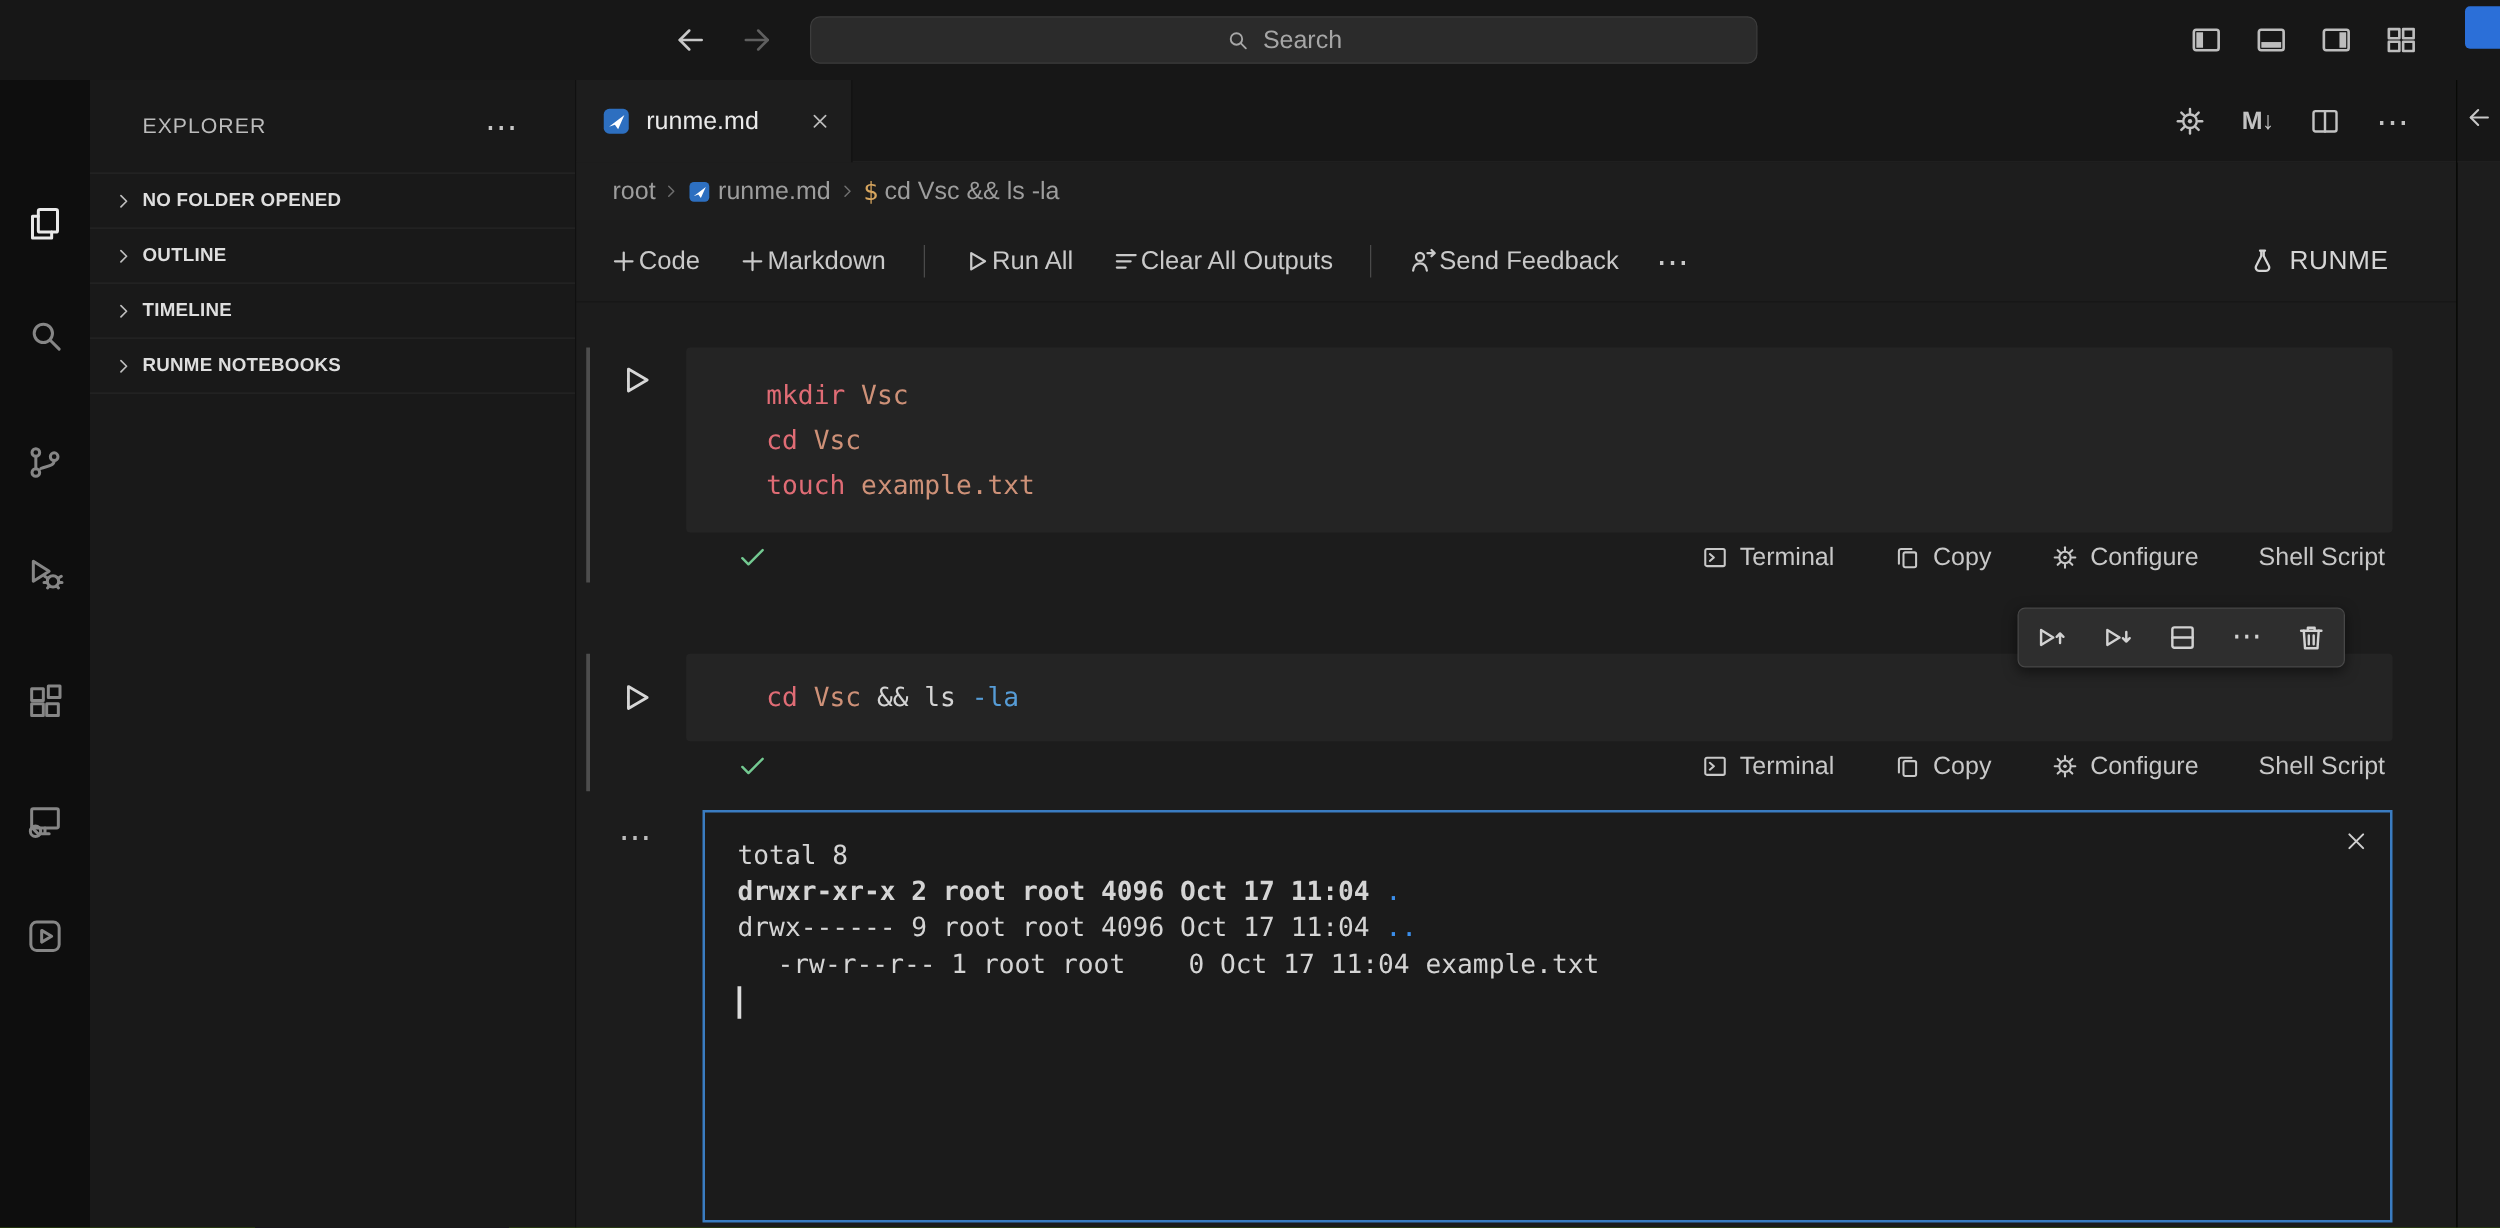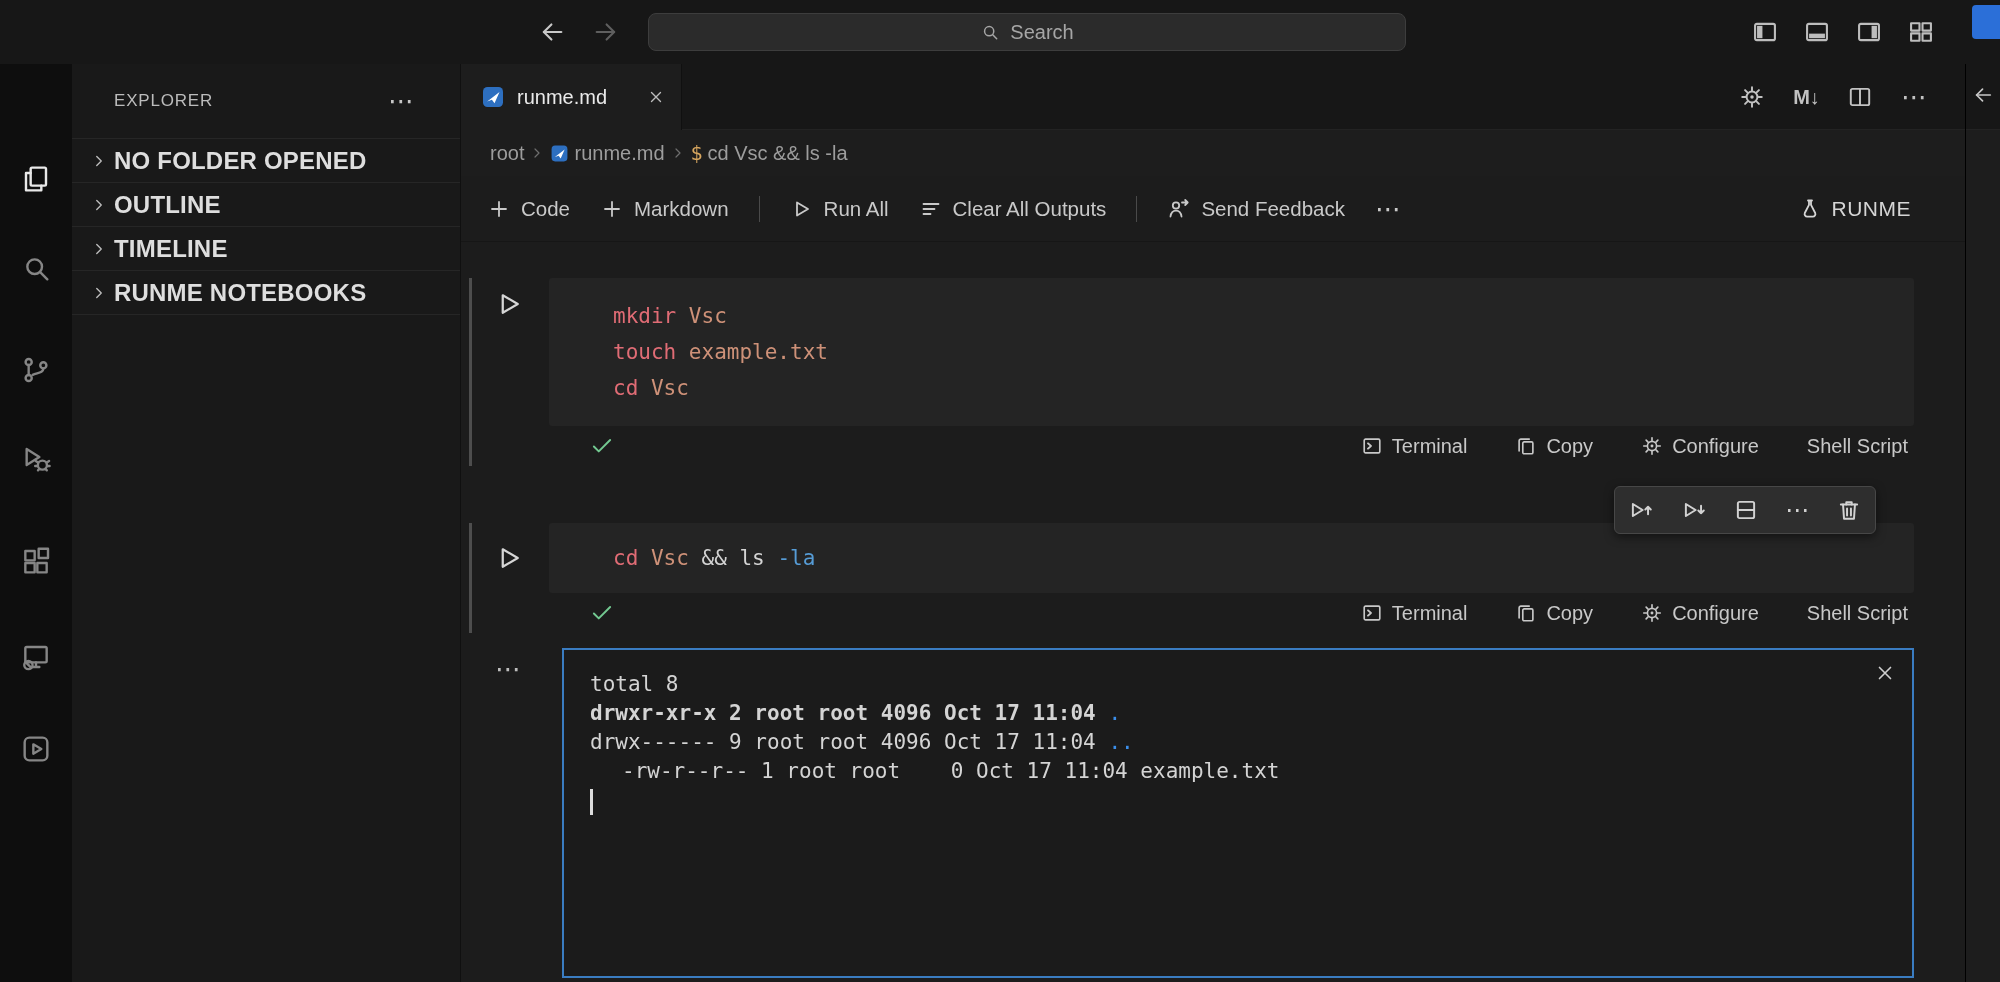--- a/index.html
+++ b/index.html
@@ -29,21 +29,21 @@
   .ab-ic.active{color:#e8e8e8}
 
   
   .sidebar{position:absolute;left:72px;top:64px;width:388px;height:918px;background:#191919}
   .sb-header{height:74px;display:flex;align-items:center;padding:0 46px 0 42px}
   .sb-title{font-size:17px;letter-spacing:.8px;color:#bcbcbc}
   .sb-more{margin-left:auto;font-size:26px;color:#c6c6c6;line-height:1}
   .sb-sections{border-bottom:1px solid #262626}
   .sb-row{height:44px;border-top:1px solid #262626;display:flex;align-items:center;padding-left:18px;gap:6px}
   .sb-row .chev{color:#bdbdbd;flex:none}
-  .sb-label{font-size:24px;font-weight:bold;color:#dedede;letter-spacing:.2px}
+  .sb-label{font-size:15px;font-weight:bold;color:#dedede;letter-spacing:.2px}
 
   
   .main{position:absolute;left:460px;top:64px;width:1505px;height:918px;background:#1c1c1c;border-left:1px solid #101010}
   .tabbar{position:absolute;top:0;left:0;right:0;height:66px;background:#171717;border-bottom:1px solid #232323}
   .tab{position:absolute;left:0;top:0;width:221px;height:66px;background:#1d1d1d;display:flex;align-items:center;
     padding:0 16px 0 20px;gap:12px;border-right:1px solid #101010}
   .runme-ic{width:24px;height:24px;flex:none}
   .runme-ic.s{width:19px;height:19px}
   .tab-label{font-size:20px;color:#eaeaea}
   .tab-close{margin-left:auto;color:#bdbdbd;display:flex;align-items:center}
@@ -52,21 +52,21 @@
   .ea-text{font-size:20px;font-weight:bold;letter-spacing:-.5px}
   .ea-dots{font-size:26px;line-height:1}
 
   .breadcrumb{position:absolute;top:66px;left:0;right:0;height:46px;background:#1d1d1d;display:flex;align-items:center;
     padding-left:29px;gap:5px;font-size:20px;color:#9d9d9d}
   .bc-sep{color:#6e6e6e;flex:none}
   .bc-prompt{color:#d7a65f;font-family:"DejaVu Sans Mono",monospace;font-size:20px}
 
   .nbtoolbar{position:absolute;top:112px;left:0;right:0;height:66px;display:flex;align-items:center;gap:30px;
     padding-left:26px;font-size:20.5px;color:#c9c9c9;border-bottom:1px solid #161616}
-  .tbtn{display:inline-flex;align-items:center;gap:10px;white-space:nowrap}
+  .tbtn{display:inline-flex;align-items:center;white-space:nowrap}
   .tbtn svg{color:#c9c9c9}
   .tbtn.more{font-size:26px;line-height:1}
   .vsep{width:1px;height:26px;background:#4a4a4a}
   .brand{margin-left:auto;display:inline-flex;align-items:center;gap:10px;padding-right:54px;color:#d5d5d5;font-size:21px;letter-spacing:.5px}
 
   
   .notebook{position:absolute;top:178px;left:0;right:0;bottom:0}
   .cellbar{position:absolute;left:8px;width:3px;background:#4d4d4d}
   .runbtn{position:absolute;left:30px;width:36px;height:36px;color:#d6d6d6;display:flex;align-items:center;justify-content:center}
   .codeblock{position:absolute;left:88px;width:1365px;background:#242424;border-radius:3px;padding:20px 0 0 64px}
@@ -342,22 +342,22 @@
 
       <div class="cellbar" style="top:36px;height:188px"></div>
       <span class="runbtn" style="top:44px">
         <svg class="i i30" viewBox="0 0 24 24">
             <path d="M7 5l12 7-12 7z"></path>
           </svg>
       </span>
       <div class="codeblock" style="top:36px;height:148px">
         <div class="codelines">
             <div class="cl"><span style="color: rgb(224, 108, 117);">mkdir </span><span style="color: rgb(206, 145, 120);">Vsc</span></div>
+            <div class="cl"><span style="color: rgb(224, 108, 117);">cd </span><span style="color: rgb(206, 145, 120);">Vsc</span></div>
             <div class="cl"><span style="color: rgb(224, 108, 117);">touch </span><span style="color: rgb(206, 145, 120);">example.txt</span></div>
-            <div class="cl"><span style="color: rgb(224, 108, 117);">cd </span><span style="color: rgb(206, 145, 120);">Vsc</span></div>
           </div>
       </div>
       <div class="cellstatus" style="top:184px">
         <span class="okwrap">
           <svg class="i i26" viewBox="0 0 24 24">
               <path d="M4.5 12.5l4.5 4.5L19.5 6.5"></path>
             </svg>
         </span>
         <span class="csgroup">
           <span class="csitem">

